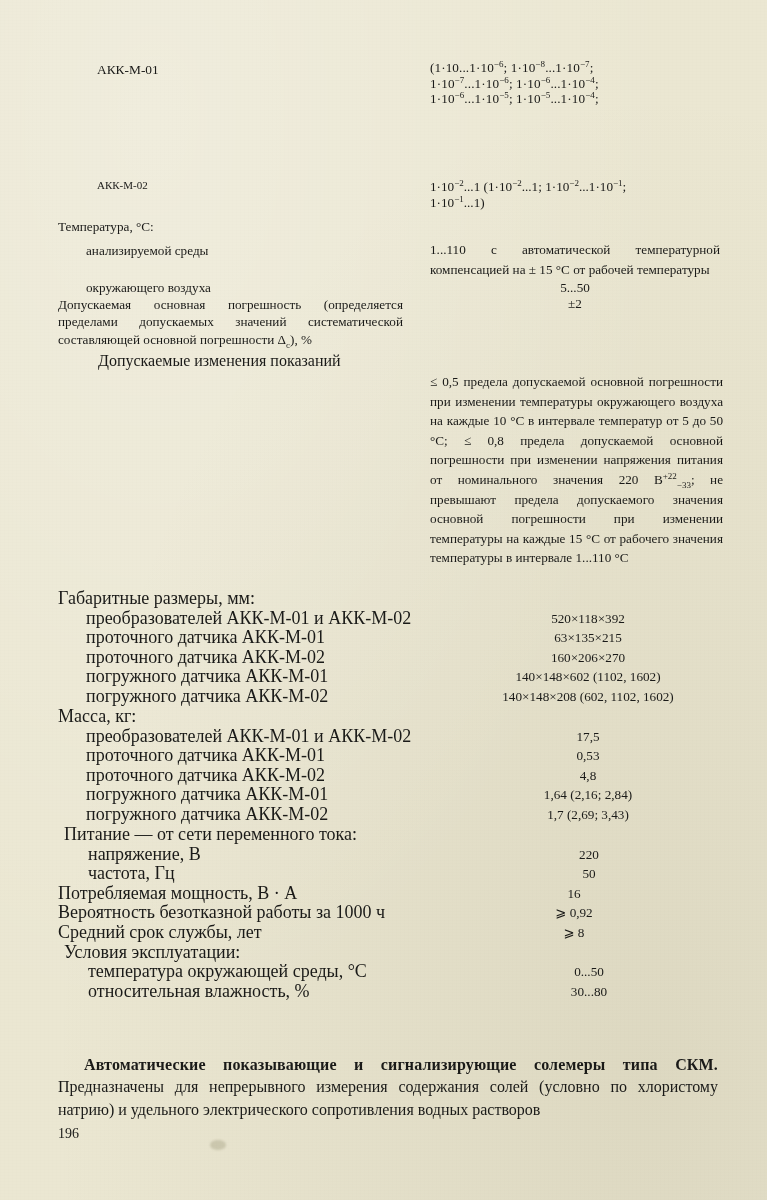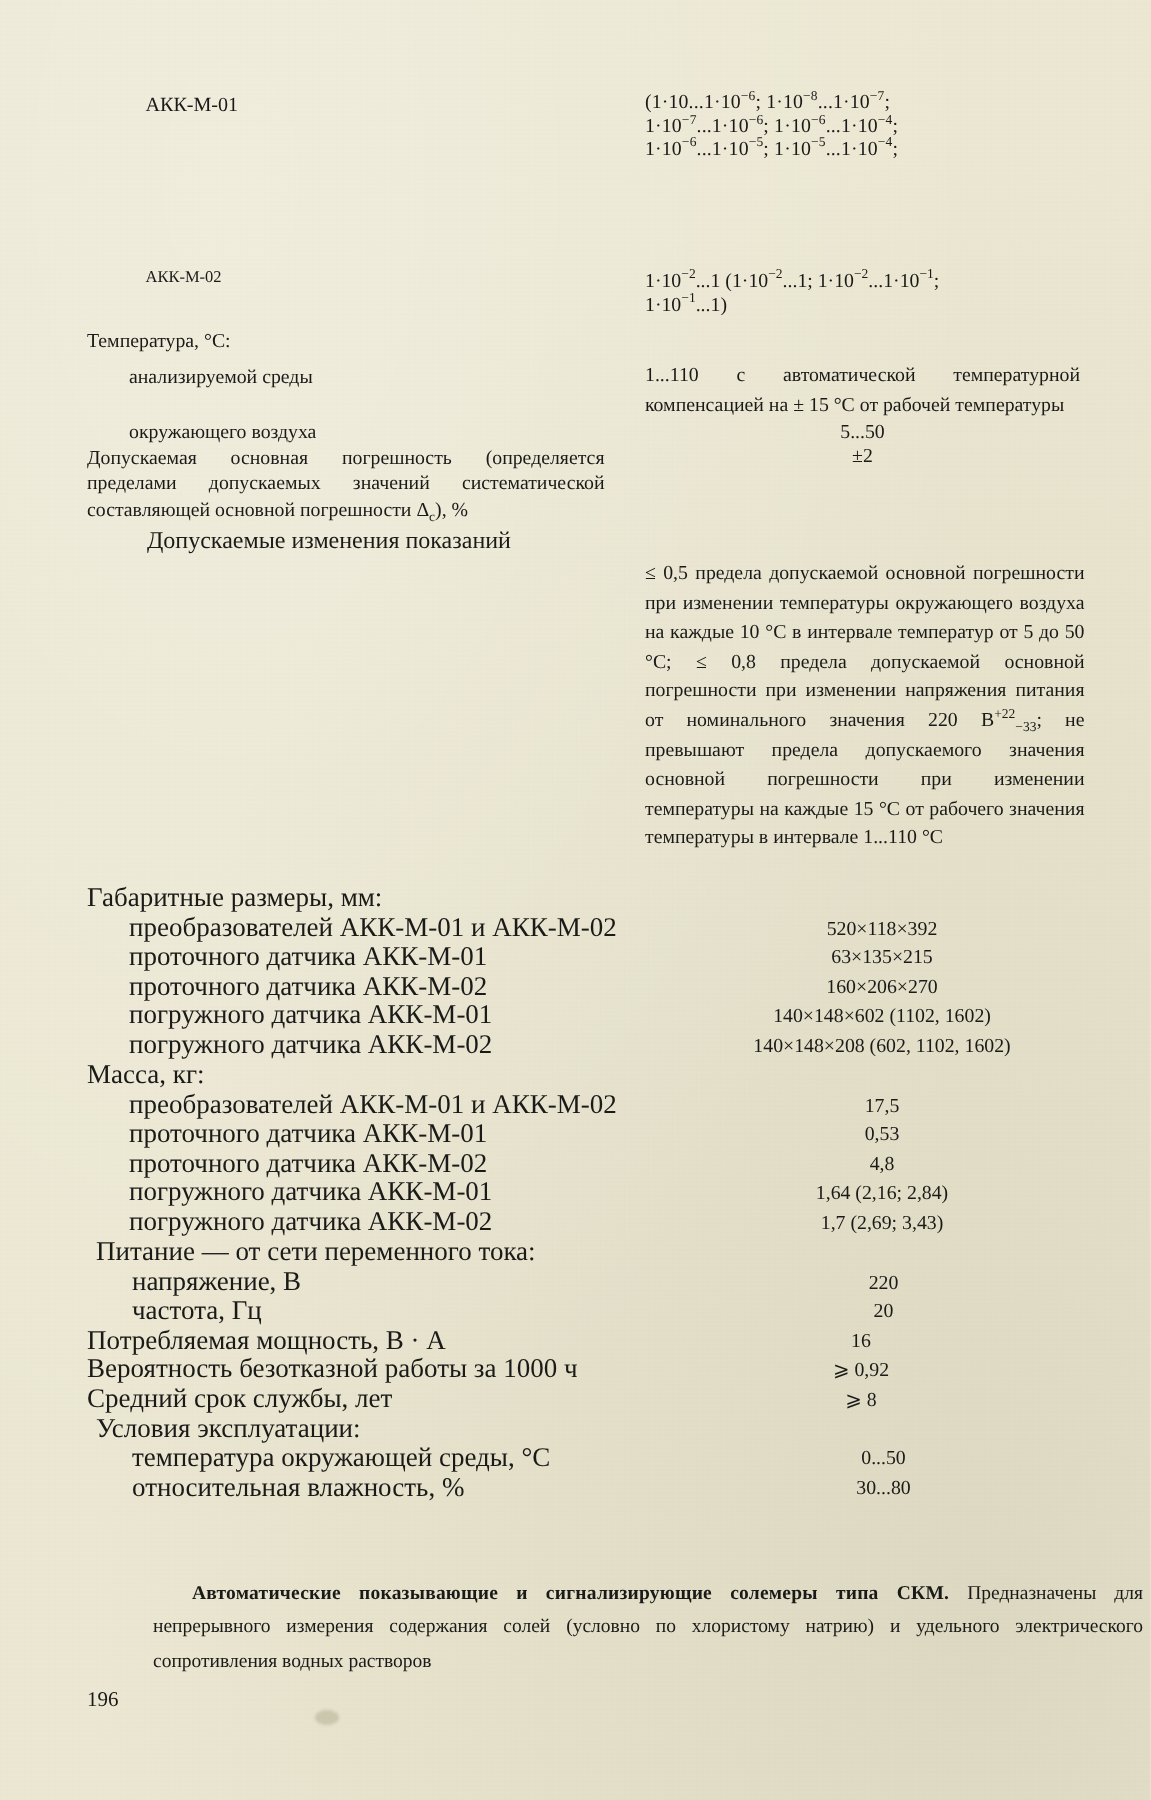--- a/index.html
+++ b/index.html
@@ -99,25 +99,24 @@
   .kv .v { flex: 1 1 auto; font-size: 13.2px; line-height: 19.6px; text-align: center; }
   .kv .k.ind { padding-left: 28px; }
   .kv .k.ind2 { padding-left: 30px; }
   .kv .k.ind-small { padding-left: 6px; }
 
   #closing {
     position: absolute;
     left: 58px;
     top: 1038px;
     width: 660px;
-    font-size: 13px;
+    font-size: 16px;
     line-height: 22.4px;
     text-align: justify;
     text-align-last: left;
-    margin-left: 44px;
   }
   #closing b { font-weight: bold; letter-spacing: .15px; }
   .lead { text-indent: 26px; }
 
   #page-number {
     position: absolute;
     left: 58px;
     top: 1126px;
     font-size: 14px;
   }
@@ -222,21 +221,21 @@
       <div class="kv">
         <div class="k ind-small">Питание — от сети переменного тока:</div>
         <div class="v"></div>
       </div>
       <div class="kv">
         <div class="k ind2">напряжение, В</div>
         <div class="v">220</div>
       </div>
       <div class="kv">
         <div class="k ind2">частота, Гц</div>
-        <div class="v">20</div>
+        <div class="v">50</div>
       </div>
       <div class="kv">
         <div class="k">Потребляемая мощность, В · А</div>
         <div class="v">16</div>
       </div>
       <div class="kv">
         <div class="k">Вероятность безотказной работы за 1000 ч</div>
         <div class="v">⩾ 0,92</div>
       </div>
       <div class="kv">

